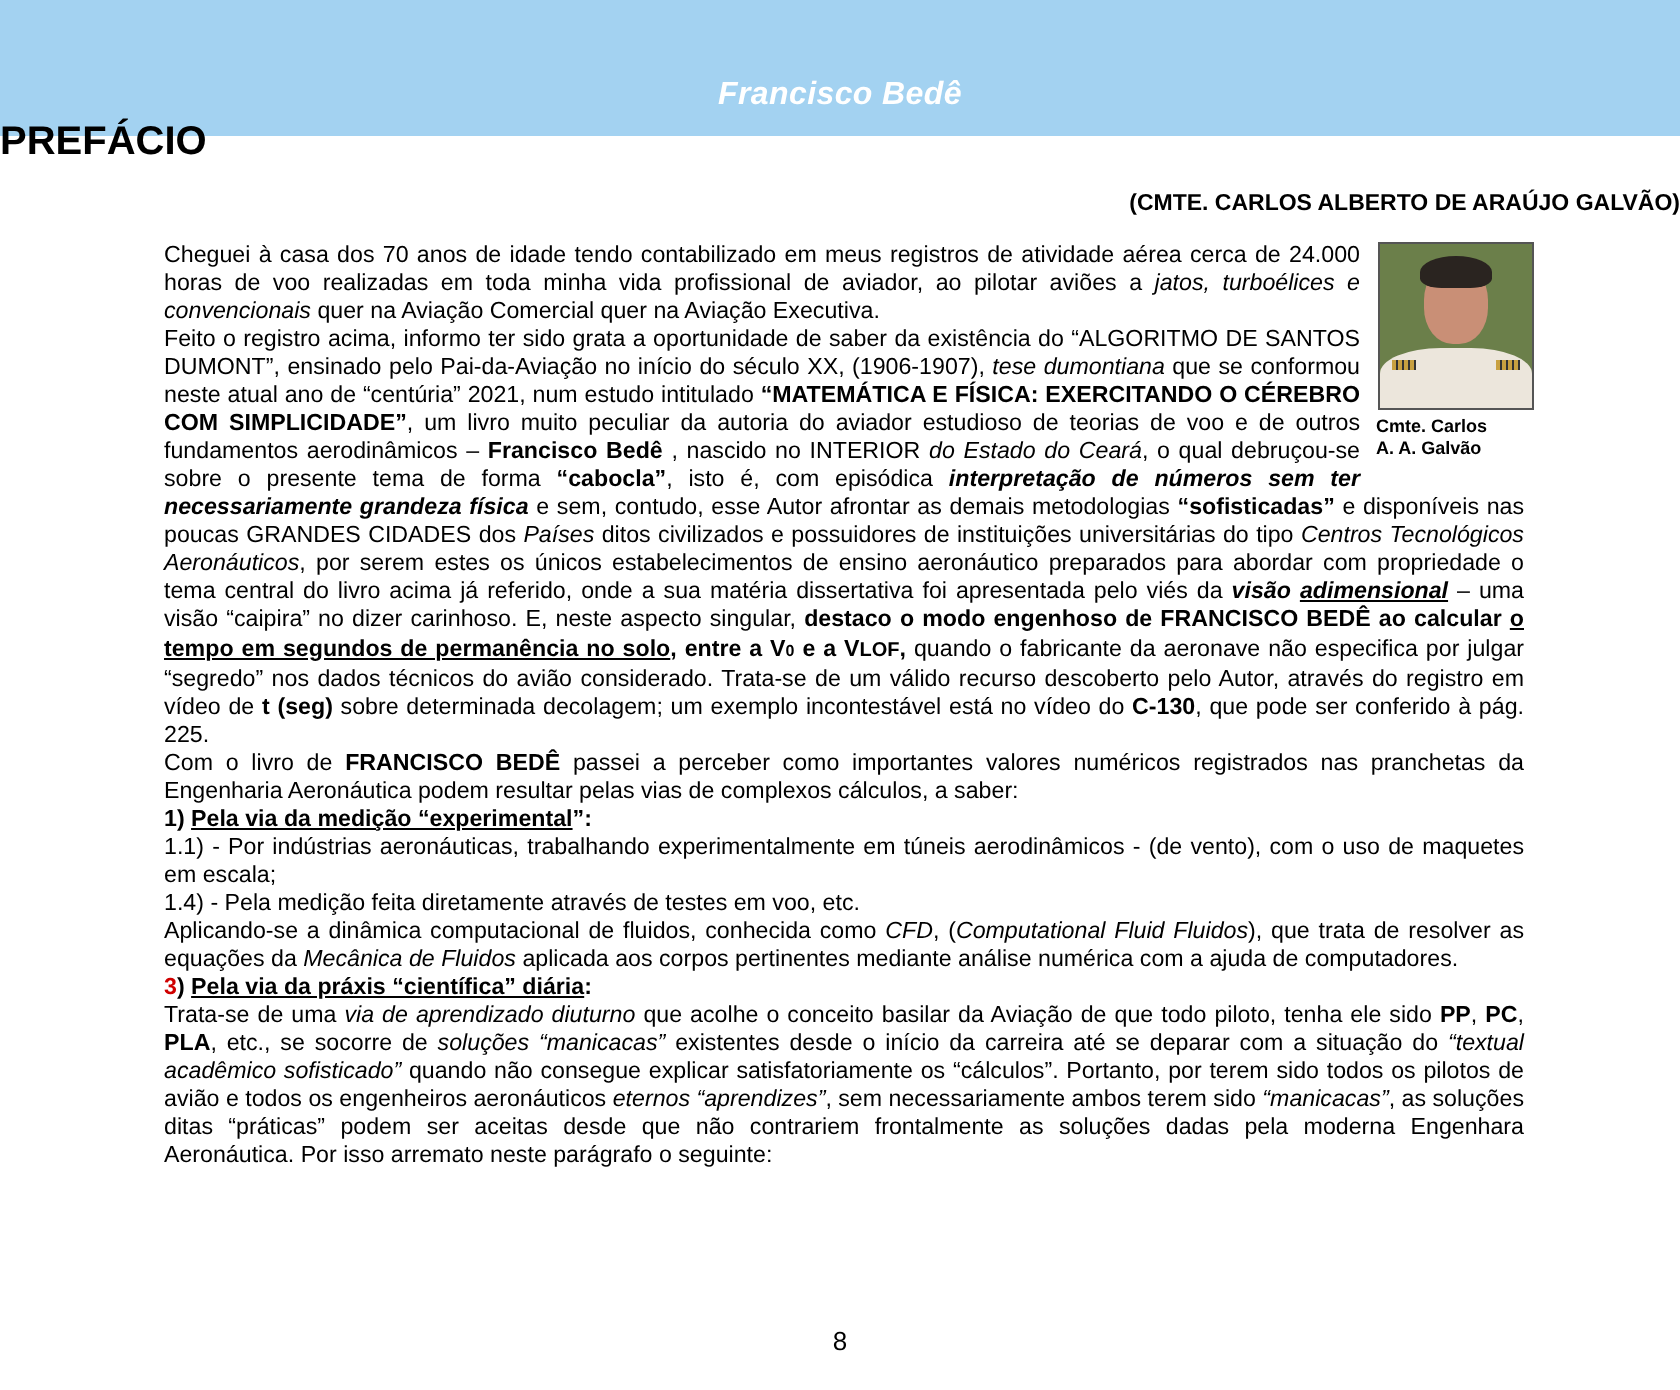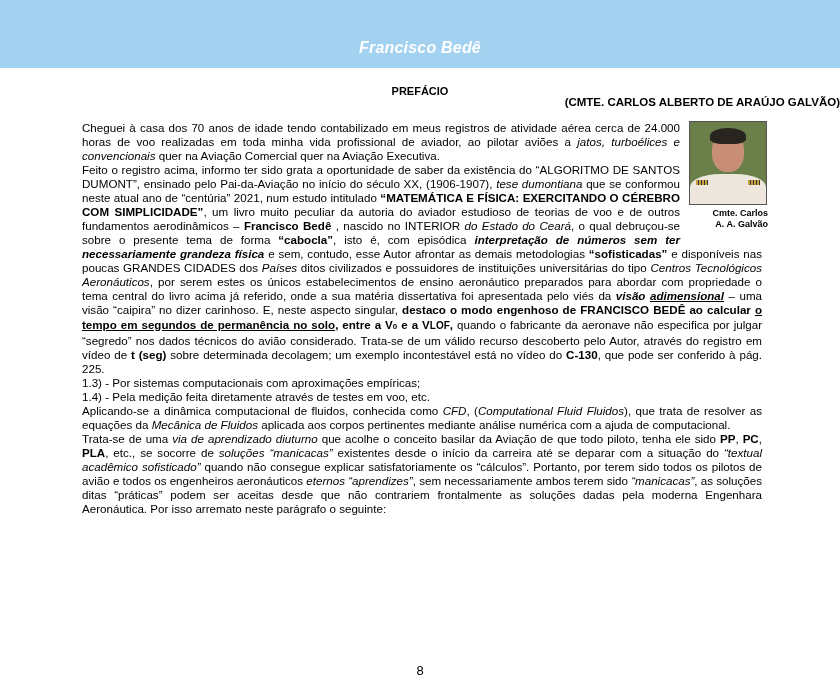--- a/index.html
+++ b/index.html
@@ -1,30 +1,30 @@
 <!DOCTYPE html>
 <html><head>
 <meta charset="utf-8">
 <style>
   html, body { margin:0; padding:0; }
   body { width:840px; height:695px; background:#ffffff; position:relative; overflow:hidden;
          font-family:"Liberation Sans", sans-serif; color:#000; }
   .banner { position:absolute; left:0; top:0; width:840px; height:68px; background:#a3d2f1; }
   .banner-title { position:absolute; left:0; right:0; top:39px; text-align:center; color:#fff;
                   font-style:italic; font-weight:bold; font-size:16px; letter-spacing:0.2px; }
-  .title { position:absolute; left:0; right:0; top:85px; text-align:center; font-weight:bold; font-size:11px; }
+  .title { position:absolute; left:0; right:0; top:60px; text-align:left; font-weight:bold; font-size:20px; }
   .subtitle { position:absolute; left:0; right:0; top:96px; text-align:right; font-weight:bold; font-size:11.5px; }
   .photo-box { position:absolute; left:688px; top:121px; width:80px; height:118px; }
   .photo { width:76px; height:82px; border:1px solid #555; background:#6b7f4a; position:relative; overflow:hidden; margin-left:1px; }
   .photo .head { position:absolute; left:22px; top:10px; width:32px; height:40px; border-radius:45%; background:#c98f76; }
   .photo .hair { position:absolute; left:20px; top:6px; width:36px; height:16px; border-radius:50% 50% 30% 30%; background:#2a2420; }
   .photo .shirt { position:absolute; left:0; top:52px; width:76px; height:32px; background:#ece6dc; border-radius:40% 40% 0 0; }
   .photo .ep-l { position:absolute; left:6px; top:58px; width:12px; height:5px; background:repeating-linear-gradient(90deg,#c8a040 0 2px,#333 2px 3px); }
   .photo .ep-r { position:absolute; left:58px; top:58px; width:12px; height:5px; background:repeating-linear-gradient(90deg,#c8a040 0 2px,#333 2px 3px); }
-  .caption { text-align:right; font-weight:bold; font-size:9px; line-height:11px; margin-top:3px; }
+  .caption { text-align:left; font-weight:bold; font-size:9px; line-height:11px; margin-top:3px; }
   .text { position:absolute; left:82px; top:121px; width:680px; font-size:11.6px; line-height:14.05px; text-align:justify; }
   .text p { margin:0; }
   .wrap-narrow { width:598px; }
   .page-num { position:absolute; left:0; right:0; top:663px; text-align:center; font-size:13px; }
   .red { color:#d00000; }
   sub.s { font-size:8px; vertical-align:baseline; }
   .sc { font-size:10px; }
 </style>
 </head>
 <body>
@@ -55,22 +55,25 @@
 
   <p style="text-indent:0;">
       <span style="display:block;width:598px;float:none;"></span>
     </p>
 </div>
 
 <div class="text" style="top:163px;">
   <div style="float:right;width:82px;height:80px;"></div>
   <p><span>Feito o registro acima, informo ter sido grata a oportunidade de saber da existência do “ALGORITMO DE SANTOS DUMONT”, ensinado pelo Pai-da-Aviação no início do século XX, (1906-1907), </span><i>tese dumontiana</i><span> que se conformou neste atual ano de “centúria” 2021, num estudo intitulado </span><b>“MATEMÁTICA E FÍSICA: EXERCITANDO O CÉREBRO COM SIMPLICIDADE”</b><span>, um livro muito peculiar da autoria do aviador estudioso de teorias de voo e de outros fundamentos aerodinâmicos  – </span><b>Francisco Bedê</b><span> ,  nascido no INTERIOR </span><i>do Estado do Ceará</i><span>, o qual debruçou-se sobre o presente tema de forma </span><b>“cabocla”</b><span>, isto é, com episódica </span><b><i>interpretação de números sem ter necessariamente grandeza física</i></b><span> e sem, contudo, esse Autor afrontar as demais metodologias </span><b>“sofisticadas”</b><span> e disponíveis nas poucas GRANDES CIDADES dos </span><i>Países</i><span> ditos civilizados e possuidores de instituições universitárias do tipo </span><i>Centros Tecnológicos Aeronáuticos</i><span>, por serem estes os únicos estabelecimentos de ensino aeronáutico preparados para abordar com propriedade o tema central do livro acima já referido, onde a sua matéria dissertativa foi apresentada pelo viés da </span><b><i>visão </i><i style="text-decoration:underline;">adimensional</i></b><span> – uma visão “caipira” no dizer carinhoso. E, neste aspecto singular, </span><b>destaco o modo engenhoso de FRANCISCO BEDÊ ao calcular </b><b style="text-decoration:underline;">o tempo em segundos de permanência no solo</b><b><span>, entre a V</span><sub class="s">0</sub><span> e a V</span><span class="sc">LOF</span><span>,</span></b><span> quando o fabricante da aeronave não especifica por julgar “segredo” nos dados técnicos do avião considerado. Trata-se de um válido recurso descoberto pelo Autor, através do registro em vídeo de </span><b>t (seg)</b><span> sobre determinada decolagem; um exemplo incontestável  está no vídeo do </span><b>C-130</b><span>, que pode ser conferido à pág. 225.</span></p>
 
+  <p><span>Com o livro de </span><b>FRANCISCO BEDÊ</b><span> passei a perceber como importantes valores numéricos registrados nas pranchetas da Engenharia Aeronáutica podem resultar pelas vias de complexos cálculos, a saber:</span></p>
 
-  <p>1.3) -  Por sistemas computacionais com aproximações empíricas;</p>
+  <p><b><span>1)  </span><u>Pela via da medição “experimental</u><span>”:</span></b></p>
+  <p>1.1) - Por indústrias aeronáuticas, trabalhando experimentalmente em túneis aerodinâmicos - (de vento), com o uso de maquetes em escala;</p>
   <p>1.4) -  Pela medição feita diretamente através de testes em voo, etc.</p>
 
-  <p><span>Aplicando-se a dinâmica computacional de fluidos, conhecida como </span><i>CFD</i><span>, (</span><i>Computational Fluid Fluidos</i><span>), que trata de resolver as equações da </span><i>Mecânica de Fluidos</i><span> aplicada aos corpos pertinentes mediante análise  numérica  com  a  ajuda  de computacional.</span></p>
+  <p><span>Aplicando-se a dinâmica computacional de fluidos, conhecida como </span><i>CFD</i><span>, (</span><i>Computational Fluid Fluidos</i><span>), que trata de resolver as equações da </span><i>Mecânica de Fluidos</i><span> aplicada aos corpos pertinentes mediante análise  numérica  com  a  ajuda  de computadores.</span></p>
 
+  <p><b><span class="red">3</span><span>)  </span><u>Pela via da práxis “científica” diária</u><span>:</span></b></p>
   <p><span>Trata-se de uma </span><i>via de aprendizado diuturno</i><span> que acolhe o conceito basilar da Aviação de que todo piloto, tenha ele sido </span><b>PP</b><span>, </span><b>PC</b><span>, </span><b>PLA</b><span>, etc., se socorre de </span><i>soluções “manicacas”</i><span> existentes desde o início da carreira até se deparar com a situação do </span><i>“textual acadêmico sofisticado”</i><span> quando não consegue explicar satisfatoriamente os “cálculos”. Portanto, por terem sido todos os pilotos de avião e todos os engenheiros aeronáuticos </span><i>eternos “aprendizes”</i><span>, sem necessariamente ambos terem sido </span><i>“manicacas”</i><span>, as soluções ditas “práticas” podem ser aceitas desde que não contrariem frontalmente as  soluções  dadas  pela moderna  Engenhara  Aeronáutica.  Por isso arremato neste parágrafo o seguinte:</span></p>
 </div>
 
 <div class="page-num">8</div>
 
 </body></html>

